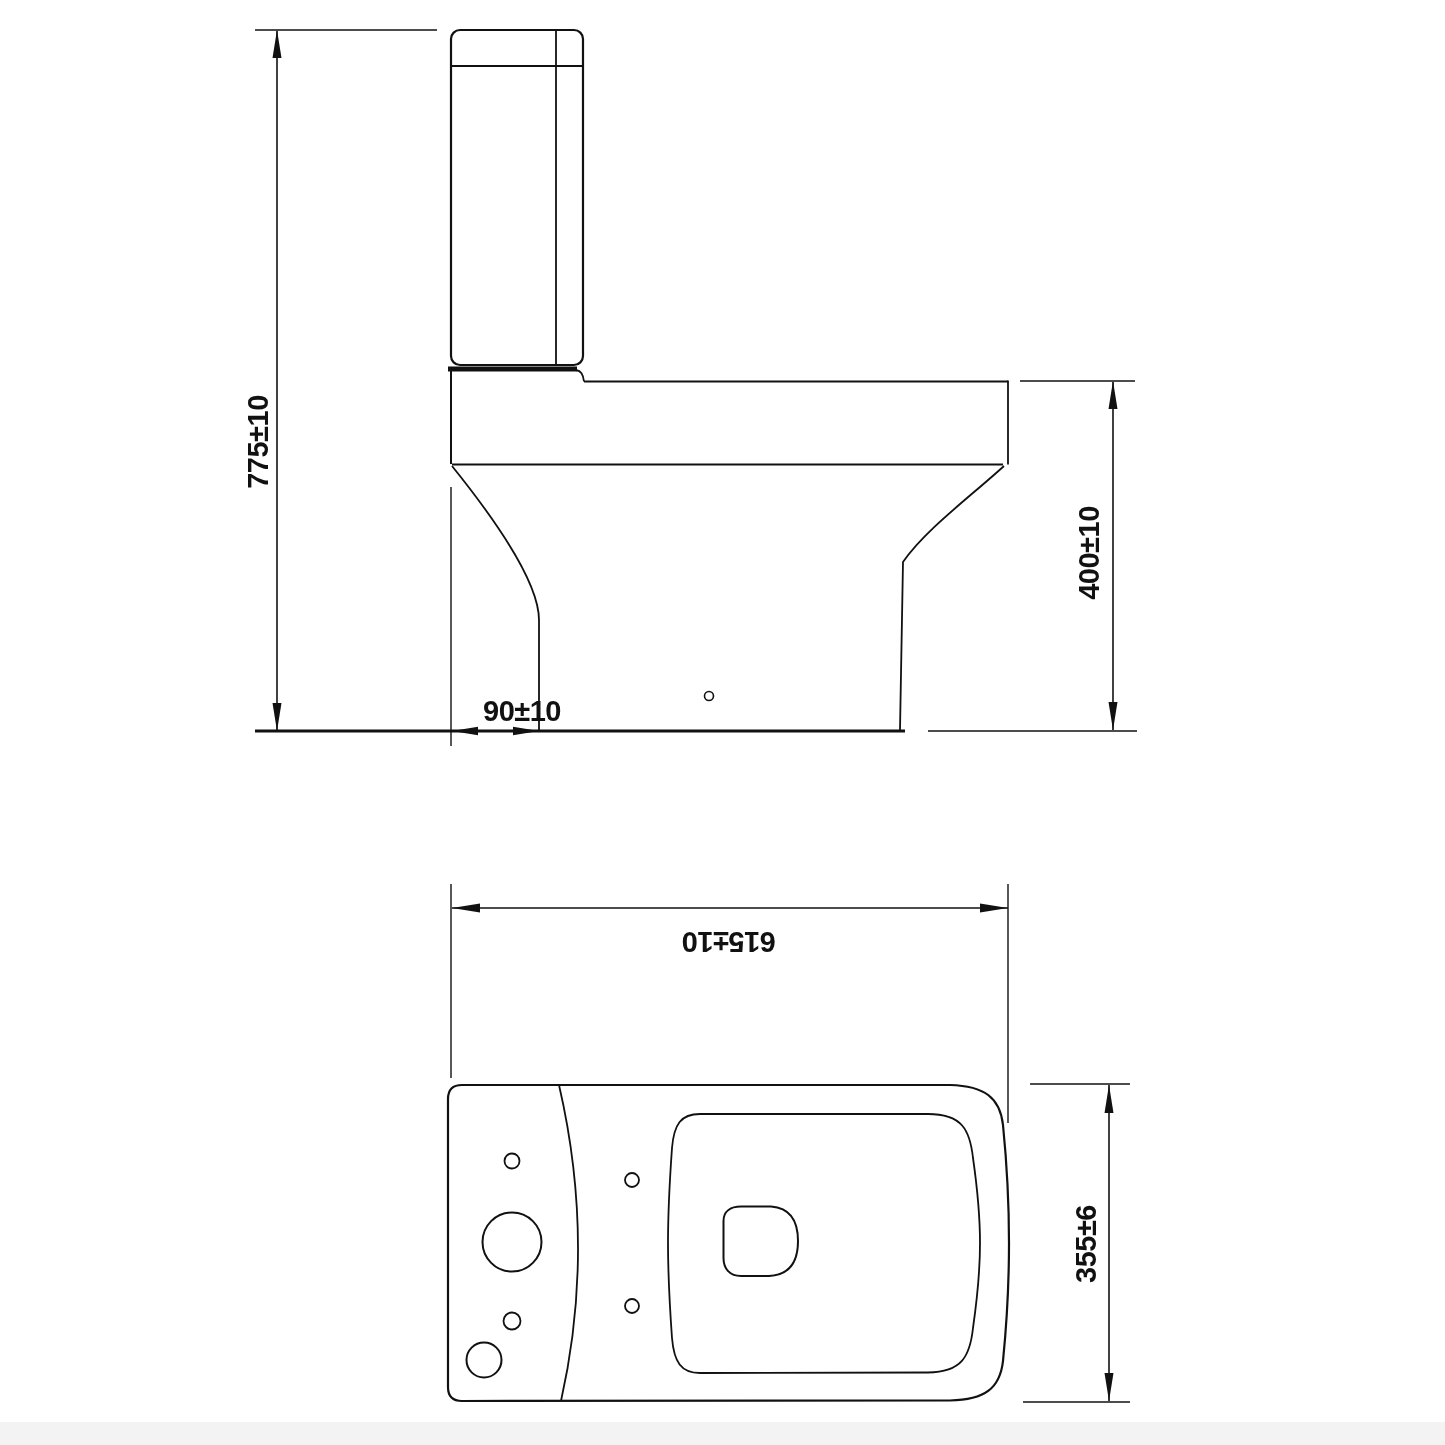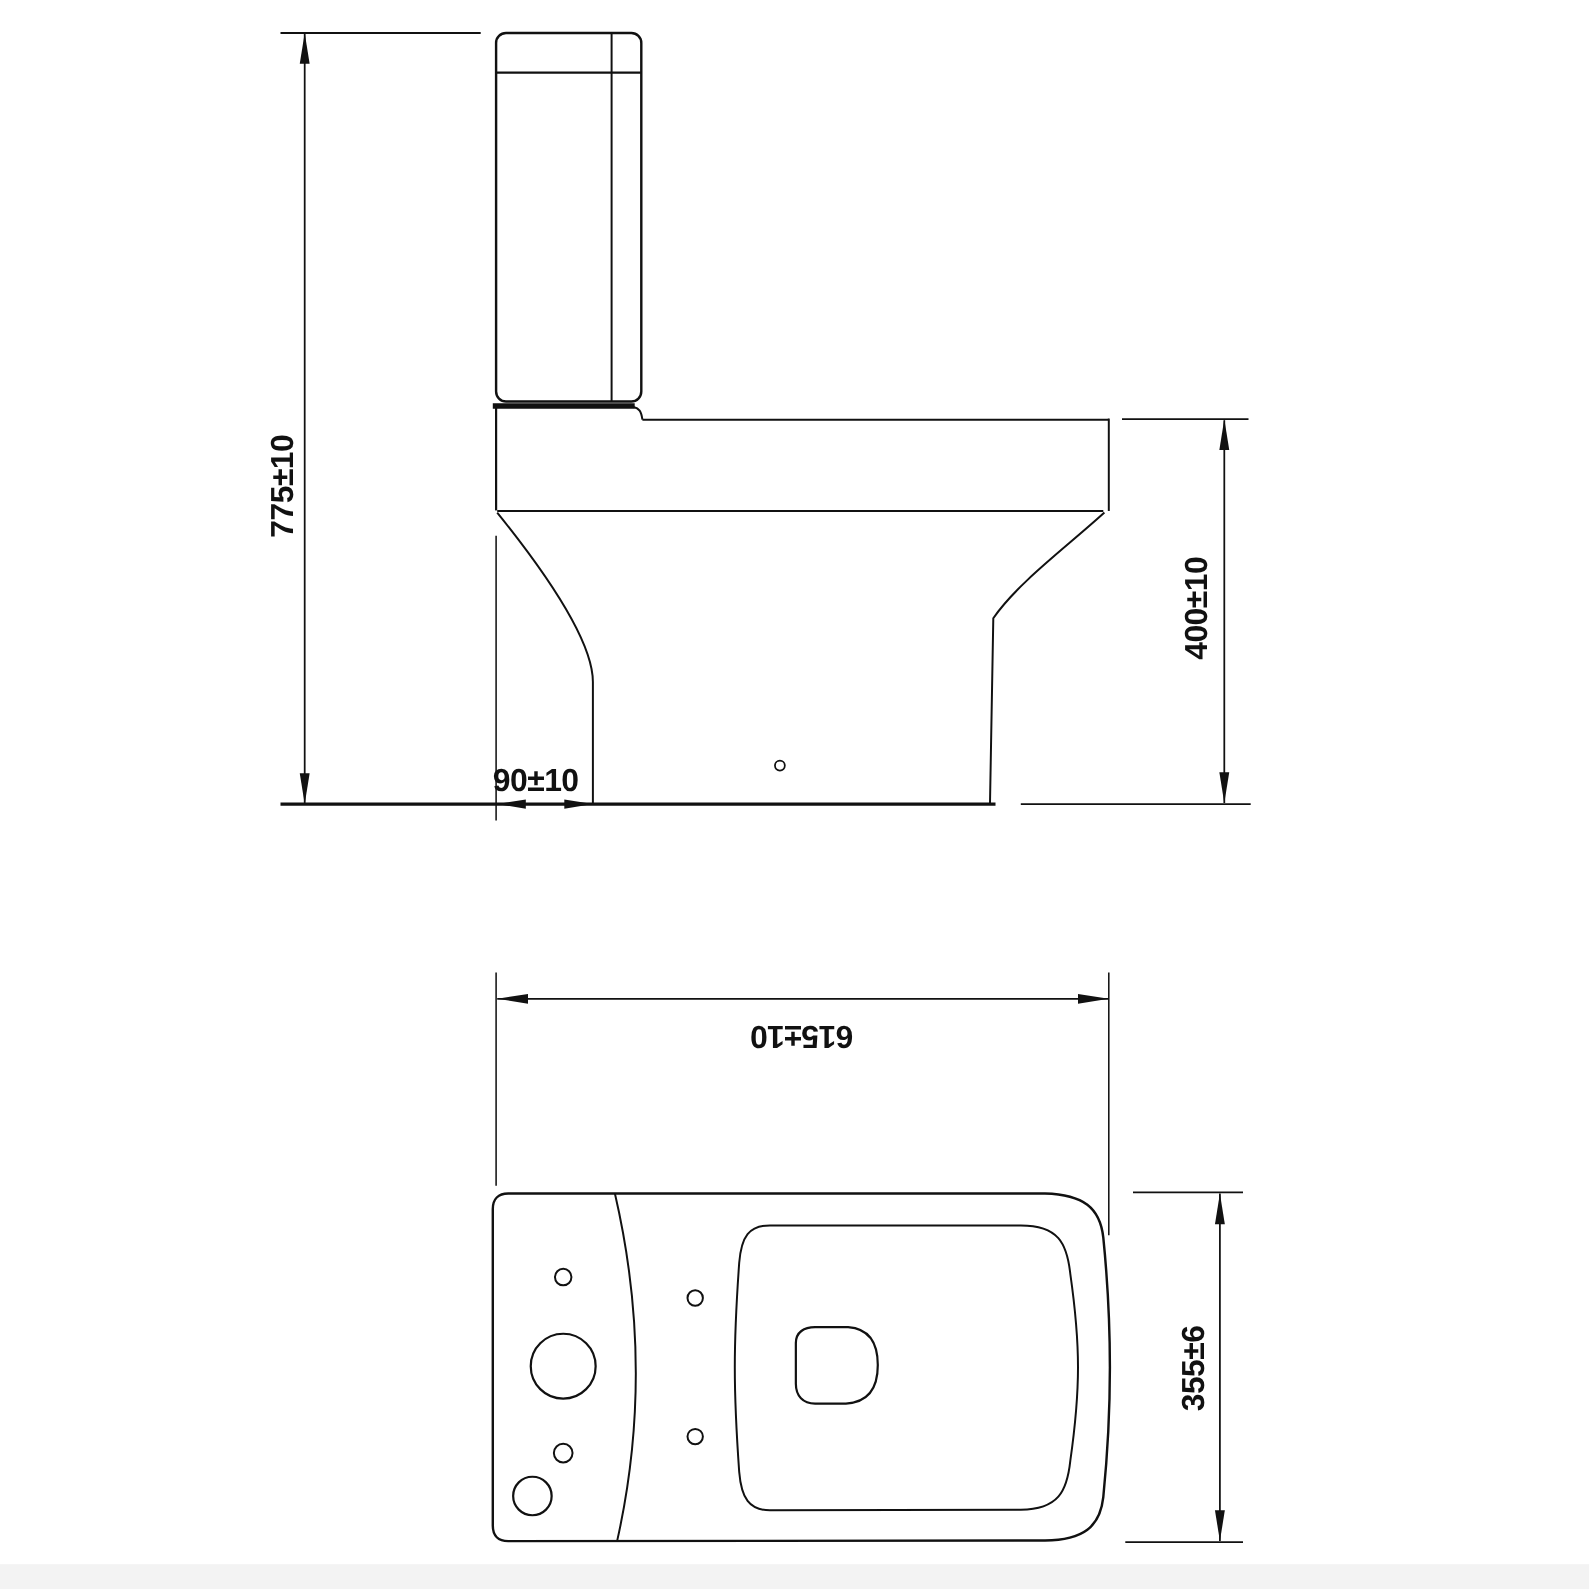--- a/index.html
+++ b/index.html
@@ -134,20 +134,20 @@
         <polygon points="1109,1401 1104.5,1373 1113.5,1373" fill="#111111" stroke="none"></polygon>
       </g>
 
     </g>
   </svg>
 
   <div class="dim-label rot-ccw" style="left:258px;top:442px;">775±10</div>
 
   <div class="dim-label rot-ccw" style="left:1089px;top:553px;">400±10</div>
 
-  <div class="dim-label rot-0" style="left:487px;top:711px;">90±10</div>
+  <div class="dim-label rot-0" style="left:522px;top:711px;">90±10</div>
 
   <div class="dim-label rot-180" style="left:729px;top:941px;">615±10</div>
 
   <div class="dim-label rot-ccw" style="left:1086px;top:1244px;">355±6</div>
 
   <div class="footer-strip"></div>
 </div>
 
 </body></html>

